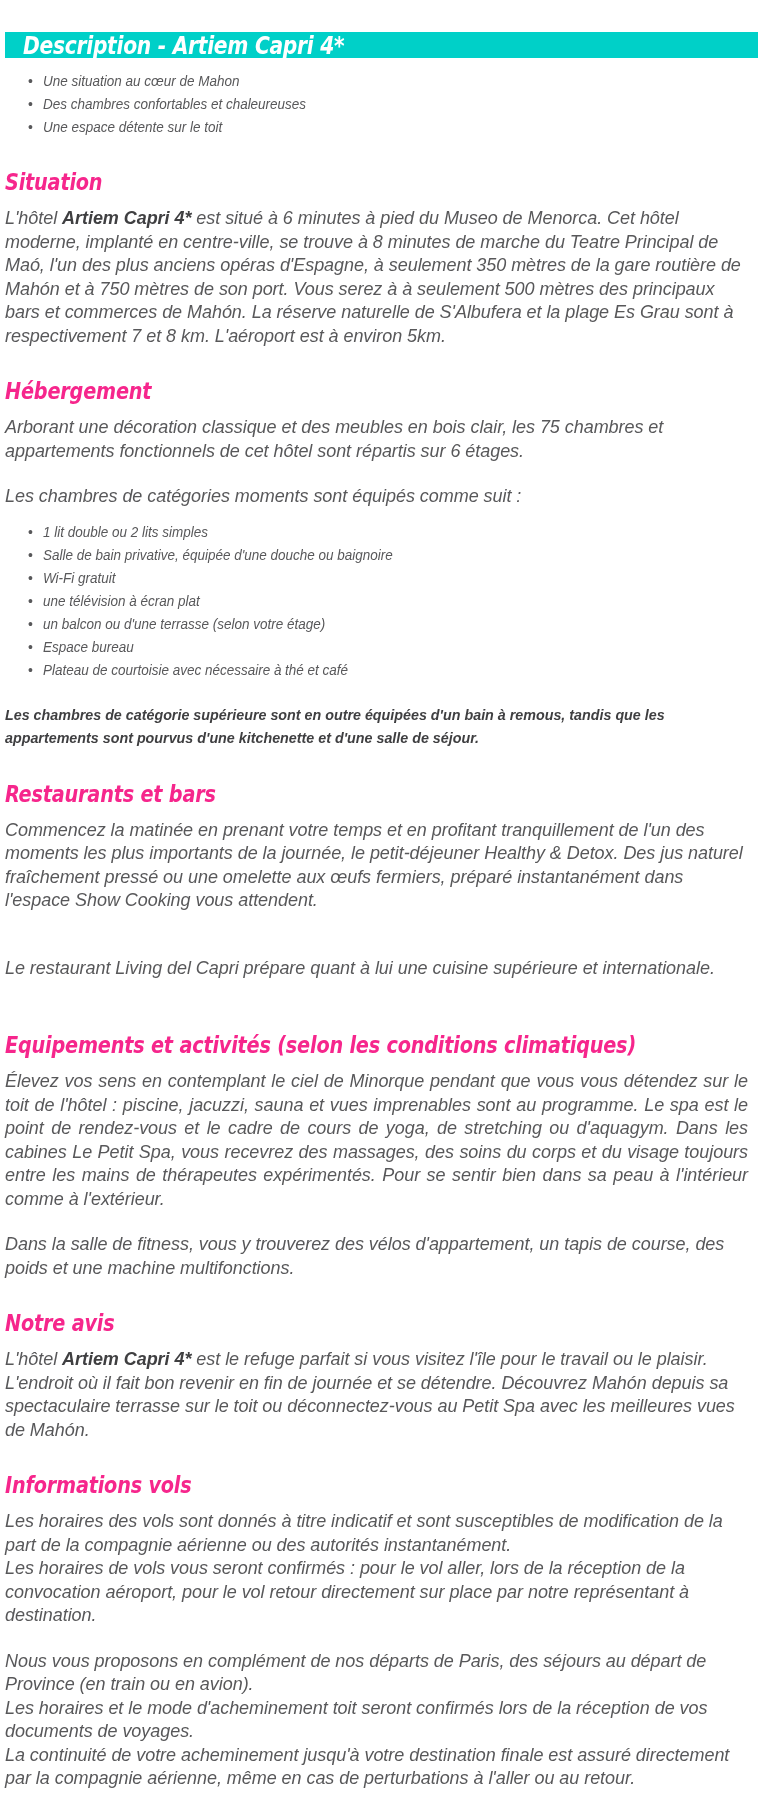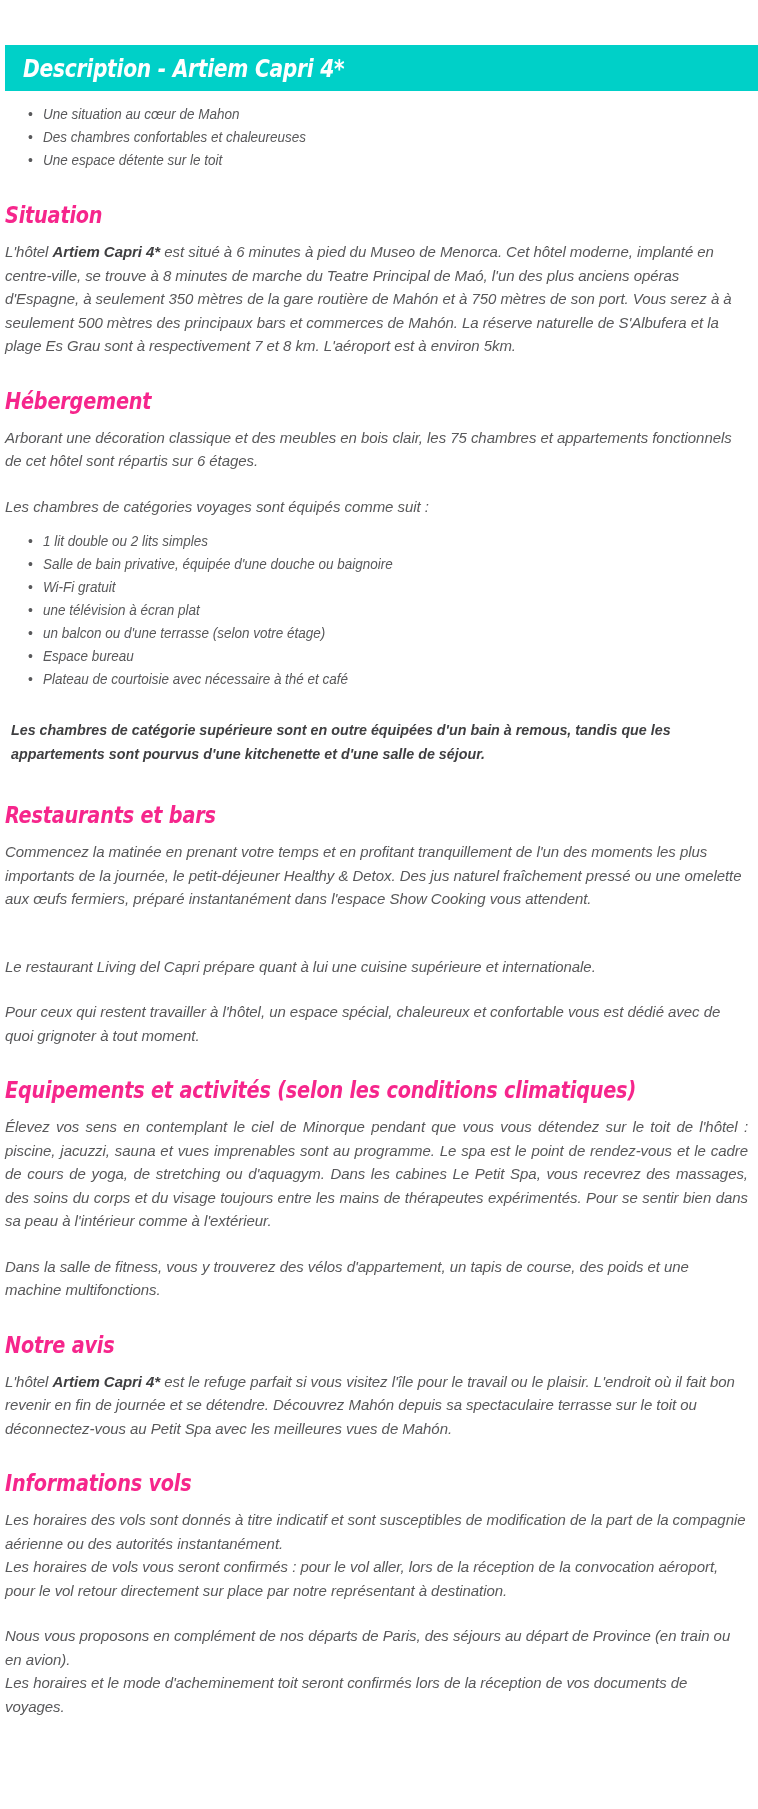--- a/index.html
+++ b/index.html
@@ -16,25 +16,25 @@
   }
   .page {
     position: relative;
     width: 758px;
     box-sizing: border-box;
     padding: 0 0 20px 0;
   }
 
   
   .titlebar {
-    margin-top: 45px;
+    margin-top: 32px;
     margin-left: 5px;
     margin-right: 0;
     background: #00d0c8;
-    height: 46px;
+    height: 26px;
     display: flex;
     align-items: center;
     padding-left: 18px;
   }
   .titlebar h1 {
     margin: 0;
     font-family: "DejaVu Sans Condensed", "Liberation Sans Narrow", "Liberation Sans", sans-serif;
     font-style: italic;
     font-weight: 700;
     font-size: 25px;
@@ -87,42 +87,42 @@
     color: #f6268c;
     margin: 0;
     padding: 0;
     letter-spacing: -0.2px;
     transform: scaleX(0.93);
     transform-origin: left center;
     white-space: nowrap;
   }
 
   p.body-text {
-    font-size: 15px;
+    font-size: 18px;
     line-height: 23.5px;
     color: #58585a;
     margin: 0;
     letter-spacing: -0.05px;
   }
   p.body-text.justify { text-align: justify; }
   p.body-text b, p.body-text strong { font-weight: 700; color: #3f3f41; }
 
   p.tight-block { line-height: 23.5px; }
 
   .spacer-sm { height: 12px; }
   .spacer-md { height: 22px; }
   .spacer-lg { height: 30px; }
 
   .note-bold {
     font-size: 14.3px;
     line-height: 23.5px;
     font-weight: 700;
     font-style: italic;
     color: #3f3f41;
-    margin: 6px;
+    margin: 0;
   }
 </style>
 </head>
 <body>
 
 <div class="page">
 
   <div class="titlebar">
     <h1>Description - Artiem Capri 4*</h1>
   </div>
@@ -140,21 +140,21 @@
     <h2 class="section">Situation</h2>
     <div class="spacer-sm"></div>
     <p class="body-text"><span>L'hôtel </span><b>Artiem Capri 4*</b><span> est situé à 6 minutes à pied du Museo de Menorca. Cet hôtel moderne, implanté en centre-ville, se trouve à 8 minutes de marche du Teatre Principal de Maó, l'un des plus anciens opéras d'Espagne, à seulement 350 mètres de la gare routière de Mahón et à 750 mètres de son port. Vous serez à à seulement 500 mètres des principaux bars et commerces de Mahón. La réserve naturelle de S'Albufera et la plage Es Grau sont à respectivement 7 et 8 km. L'aéroport est à environ 5km.</span></p>
 
     <div class="spacer-lg"></div>
 
     <h2 class="section">Hébergement</h2>
     <div class="spacer-sm"></div>
     <p class="body-text">Arborant une décoration classique et des meubles en bois clair, les 75 chambres et appartements fonctionnels de cet hôtel sont répartis sur 6 étages.</p>
     <div class="spacer-md"></div>
-    <p class="body-text">Les chambres de catégories voyages sont équipés comme suit :</p>
+    <p class="body-text">Les chambres de catégories moments sont équipés comme suit :</p>
 
     <ul class="bullets">
       <li>1 lit double ou 2 lits simples</li>
       <li>Salle de bain privative, équipée d'une douche ou baignoire</li>
       <li>Wi-Fi gratuit</li>
       <li>une télévision à écran plat</li>
       <li>un balcon ou d'une terrasse (selon votre étage)</li>
       <li>Espace bureau</li>
       <li>Plateau de courtoisie avec nécessaire à thé et café</li>
     </ul>
@@ -164,21 +164,20 @@
 
     <div class="spacer-lg"></div>
 
     <h2 class="section">Restaurants et bars</h2>
     <div class="spacer-sm"></div>
     <p class="body-text">Commencez la matinée en prenant votre temps et en profitant tranquillement de l'un des moments les plus importants de la journée, le petit-déjeuner Healthy &amp; Detox. Des jus naturel fraîchement pressé ou une omelette aux œufs fermiers, préparé instantanément dans l'espace Show Cooking vous attendent.</p>
     <div class="spacer-md"></div>
     <div class="spacer-md"></div>
     <p class="body-text">Le restaurant Living del Capri prépare quant à lui une cuisine supérieure et internationale.</p>
     <div class="spacer-md"></div>
-    <p class="body-text">Pour ceux qui restent travailler à l'hôtel, un espace spécial, chaleureux et confortable vous est dédié avec de quoi grignoter à tout moment.</p>
 
     <div class="spacer-lg"></div>
 
     <h2 class="section">Equipements et activités (selon les conditions climatiques)</h2>
     <div class="spacer-sm"></div>
     <p class="body-text justify">Élevez vos sens en contemplant le ciel de Minorque pendant que vous vous détendez sur le toit de l'hôtel : piscine, jacuzzi, sauna et vues imprenables sont au programme. Le spa est le point de rendez-vous et le cadre de cours de yoga, de stretching ou d'aquagym. Dans les cabines Le Petit Spa, vous recevrez des massages, des soins du corps et du visage toujours entre les mains de thérapeutes expérimentés. Pour se sentir bien dans sa peau à l'intérieur comme à l'extérieur.</p>
     <div class="spacer-md"></div>
     <p class="body-text">Dans la salle de fitness, vous y trouverez des vélos d'appartement, un tapis de course, des poids et une machine multifonctions.</p>
 
     <div class="spacer-lg"></div>
@@ -192,16 +191,17 @@
     <h2 class="section">Informations vols</h2>
     <div class="spacer-sm"></div>
     <p class="body-text tight-block">
       <span>Les horaires des vols sont donnés à titre indicatif et sont susceptibles de modification de la part de la compagnie aérienne ou des autorités instantanément.</span><br>
       <span>Les horaires de vols vous seront confirmés : pour le vol aller, lors de la réception de la convocation aéroport, pour le vol retour directement sur place par notre représentant à destination.</span>
     </p>
     <div class="spacer-md"></div>
     <p class="body-text tight-block">
       <span>Nous vous proposons en complément de nos départs de Paris, des séjours au départ de Province (en train ou en avion).</span><br>
       <span>Les horaires et le mode d'acheminement toit seront confirmés lors de la réception de vos documents de voyages.</span><br>
+      <span>La continuité de votre acheminement jusqu'à votre destination finale est assuré directement par la compagnie aérienne, même en cas de perturbations à l'aller ou au retour.</span>
     </p>
 
   </div>
 </div>
 
 </body></html>

